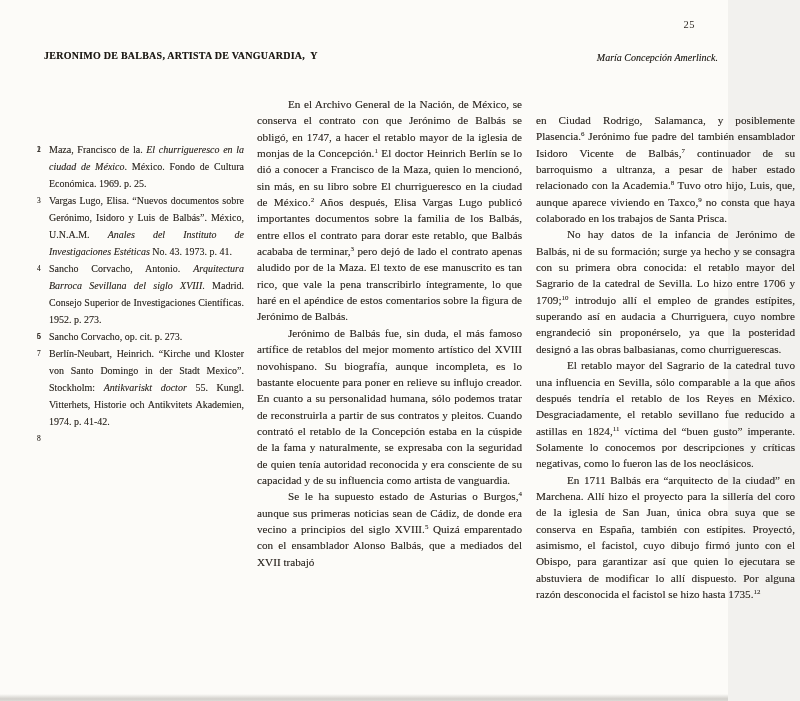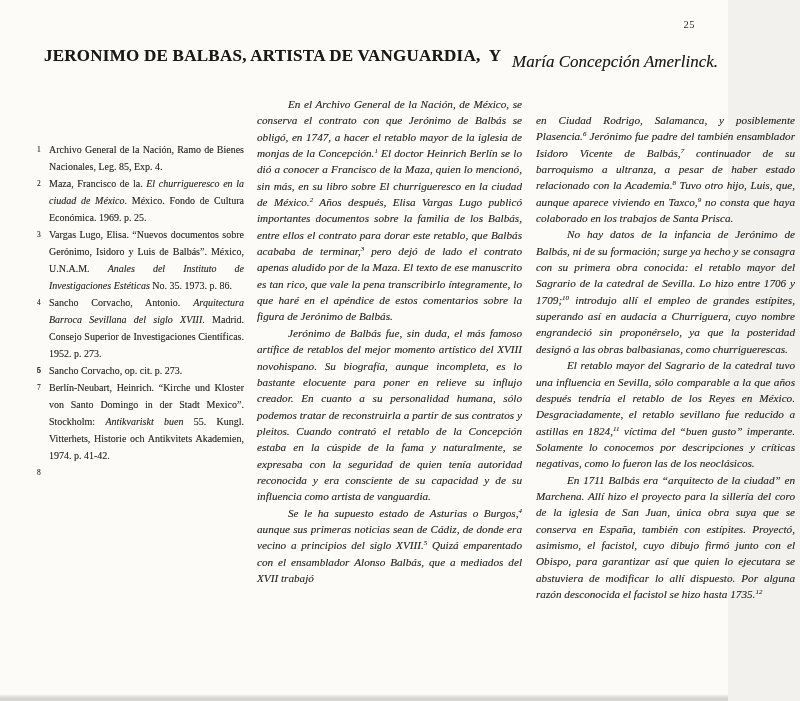--- a/index.html
+++ b/index.html
@@ -26,42 +26,42 @@
     position:absolute;left:0;right:0;bottom:0;height:7px;
     background:linear-gradient(to bottom,rgba(180,178,172,0) 0%,rgba(175,173,167,.55) 70%,rgba(160,158,152,.35) 100%);
   }
   .page-number{
     position:absolute;top:19px;right:33px;
     font-size:10.5px;color:var(--ink);
     letter-spacing:.5px;
   }
   .title{
     position:absolute;left:44px;top:48px;width:470px;
-    font-size:17px;line-height:16.5px;
+    font-size:10px;line-height:16.5px;
     font-weight:bold;color:var(--ink-strong);
     letter-spacing:.25px;
     text-shadow:0 0 .3px rgba(30,26,20,.5);
   }
   .author{
     position:absolute;top:52px;right:10px;
-    font-size:17px;font-style:italic;
+    font-size:10px;font-style:italic;
     color:var(--ink-strong);
     text-shadow:0 0 .3px rgba(30,26,20,.4);
   }
   .col{
     position:absolute;
     text-align:justify;
     text-shadow:0 0 .35px rgba(48,43,37,.45);
   }
   .col-footnotes{
     left:36px;top:141px;width:208px;
     font-size:10px;line-height:17px;
   }
   .col-body{
-    font-size:11.2px;line-height:16.35px;font-style:italic;
+    font-size:11.2px;line-height:16.35px;
   }
   .col-middle{left:257px;top:96px;width:265px;}
   .col-right{left:536px;top:112px;width:259px;}
   .footnote{
     position:relative;
     padding-left:13px;
   }
   .fn-num{
     position:absolute;left:1px;top:0px;
     font-size:7.5px;line-height:17px;
@@ -83,27 +83,27 @@
 
   <div class="page-number">25</div>
 
   <div class="title">
     <div>JERONIMO DE BALBAS, ARTISTA DE VANGUARDIA,&nbsp; Y</div>
   </div>
 
   <div class="author">María Concepción Amerlinck.</div>
 
   <div class="col col-footnotes">
-      <div class="footnote"><span class="fn-num">1</span><span><span>Archivo General de la Nación, Ramo de Bienes Nacionales, Leg. 85, Exp. 4.</span></span></div>
+      <div class="footnote"><span class="fn-num">1</span></div>
       <div class="footnote"><span class="fn-num">2</span><span><span>Maza, Francisco de la. </span><span class="it">El churrigueresco en la ciudad de México</span><span>. México. Fondo de Cultura Económica. 1969. p. 25.</span></span></div>
-      <div class="footnote"><span class="fn-num">3</span><span><span>Vargas Lugo, Elisa. “Nuevos documentos sobre Gerónimo, Isidoro y Luis de Balbás”. México, U.N.A.M. </span><span class="it">Anales del Instituto de Investigaciones Estéticas</span><span> No. 35. 1973. p. 86.</span></span></div>
+      <div class="footnote"><span class="fn-num">3</span><span><span>Vargas Lugo, Elisa. “Nuevos documentos sobre Gerónimo, Isidoro y Luis de Balbás”. México, U.N.A.M. </span><span class="it">Anales del Instituto de Investigaciones Estéticas</span><span> No. 43. 1973. p. 41.</span></span></div>
       <div class="footnote"><span class="fn-num">4</span><span><span>Sancho Corvacho, Antonio. </span><span class="it">Arquitectura Barroca Sevillana del siglo XVIII</span><span>. Madrid. Consejo Superior de Investigaciones Científicas. 1952. p. 273.</span></span></div>
       <div class="footnote"><span class="fn-num">5</span></div>
       <div class="footnote"><span class="fn-num">6</span><span><span>Sancho Corvacho, op. cit. p. 273.</span></span></div>
-      <div class="footnote"><span class="fn-num">7</span><span><span>Berlín-Neubart, Heinrich. “Kirche und Kloster von Santo Domingo in der Stadt Mexico”. Stockholm: </span><span class="it">Antikvariskt buen</span><span> 55. Kungl. Vitterhets, Historie och Antikvitets Akademien, 1974. p. 41-42.</span></span></div>
+      <div class="footnote"><span class="fn-num">7</span><span><span>Berlín-Neubart, Heinrich. “Kirche und Kloster von Santo Domingo in der Stadt Mexico”. Stockholm: </span><span class="it">Antikvariskt doctor</span><span> 55. Kungl. Vitterhets, Historie och Antikvitets Akademien, 1974. p. 41-42.</span></span></div>
       <div class="footnote"><span class="fn-num">8</span></div>
     </div>
 
   <div class="col col-body col-middle">
       <p class="para indent"><span>En el Archivo General de la Nación, de México, se conserva el contrato con que Jerónimo de Balbás se obligó, en 1747, a hacer el retablo mayor de la iglesia de monjas de la Concepción.</span><sup class="sup">1</sup><span> El doctor Heinrich Berlín se lo dió a conocer a Francisco de la Maza, quien lo mencionó, sin más, en su libro sobre El churrigueresco en la ciudad de México.</span><sup class="sup">2</sup><span> Años después, Elisa Vargas Lugo publicó importantes documentos sobre la familia de los Balbás, entre ellos el contrato para dorar este retablo, que Balbás acababa de terminar,</span><sup class="sup">3</sup><span> pero dejó de lado el contrato apenas aludido por de la Maza. El texto de ese manuscrito es tan rico, que vale la pena transcribirlo íntegramente, lo que haré en el apéndice de estos comentarios sobre la figura de Jerónimo de Balbás.</span></p>
       <p class="para indent"><span>Jerónimo de Balbás fue, sin duda, el más famoso artífice de retablos del mejor momento artístico del XVIII novohispano. Su biografía, aunque incompleta, es lo bastante elocuente para poner en relieve su influjo creador. En cuanto a su personalidad humana, sólo podemos tratar de reconstruirla a partir de sus contratos y pleitos. Cuando contrató el retablo de la Concepción estaba en la cúspide de la fama y naturalmente, se expresaba con la seguridad de quien tenía autoridad reconocida y era consciente de su capacidad y de su influencia como artista de vanguardia.</span></p>
       <p class="para indent"><span>Se le ha supuesto estado de Asturias o Burgos,</span><sup class="sup">4</sup><span> aunque sus primeras noticias sean de Cádiz, de donde era vecino a principios del siglo XVIII.</span><sup class="sup">5</sup><span> Quizá emparentado con el ensamblador Alonso Balbás, que a mediados del XVII trabajó</span></p>
     </div>
 
   <div class="col col-body col-right">

